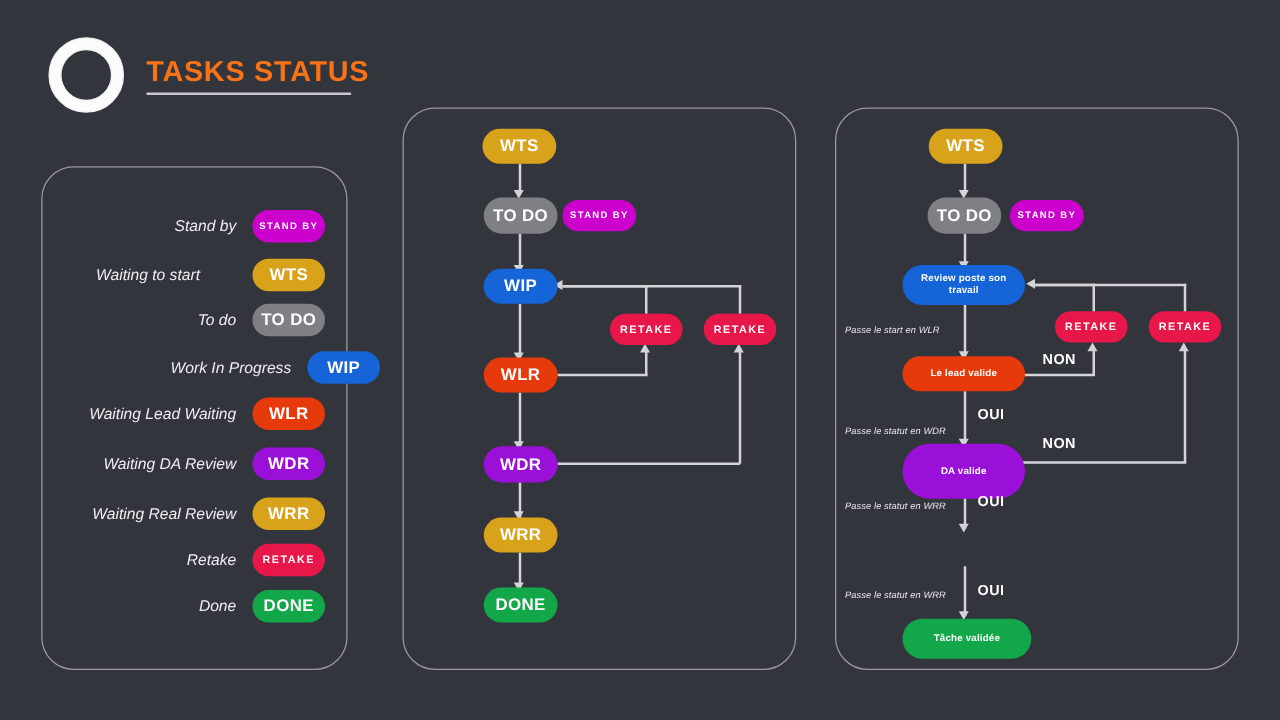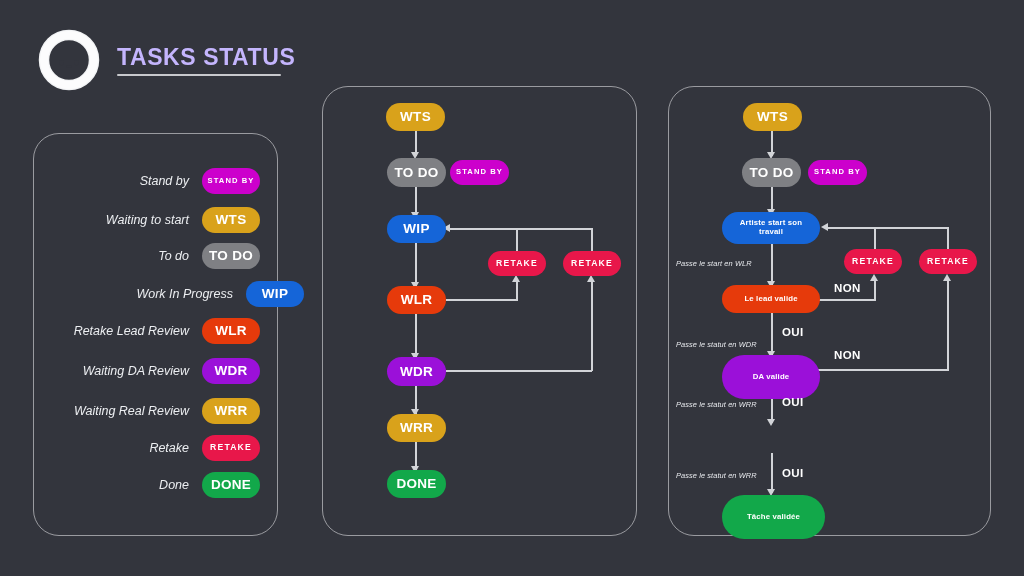--- a/index.html
+++ b/index.html
@@ -10,21 +10,21 @@
     overflow:hidden;
     position:relative;
     -webkit-font-smoothing:antialiased;
   }
   .stage{position:absolute;left:0;top:0;width:1024px;height:576px;}
 
   
   #logo{position:absolute;left:36px;top:27px;width:66px;height:66px;}
   #title{
     position:absolute;left:117px;top:44px;
-    font-size:23px;font-weight:bold;color:#c4b5fd;
+    font-size:23px;font-weight:bold;color:#f97316;
     letter-spacing:.6px;white-space:nowrap;
   }
   #title-rule{
     position:absolute;left:117px;top:74px;width:164px;height:2px;
     background:#c8c9cd;border-radius:1px;
   }
 
   
   .panel{
     position:absolute;
@@ -94,34 +94,34 @@
   </svg>
   <div id="title">TASKS STATUS</div>
   <div id="title-rule"></div>
 
   <div class="panel" id="panel-legend"></div>
 
   <div class="legend-row" style="left:33px;top:168px;">
     <span class="legend-label">Stand by</span>
     <span class="pill legend-pill sm" style="background:#cc00cc;">STAND BY</span>
   </div>
-  <div class="legend-row" style="left:33px;top:207px;">
+  <div class="legend-row" style="left:33px;top:207px;gap:29px;">
     <span class="legend-label">Waiting to start</span>
     <span class="pill legend-pill lg" style="background:#d9a21b;">WTS</span>
   </div>
   <div class="legend-row" style="left:33px;top:243px;">
     <span class="legend-label">To do</span>
     <span class="pill legend-pill lg" style="background:#7f8084;">TO DO</span>
   </div>
   <div class="legend-row" style="left:33px;top:281px;margin-left:44px;">
     <span class="legend-label">Work In Progress</span>
     <span class="pill legend-pill lg" style="background:#1565d8;">WIP</span>
   </div>
   <div class="legend-row" style="left:33px;top:318px;">
-    <span class="legend-label">Retake Lead Review</span>
+    <span class="legend-label">Waiting Lead Waiting</span>
     <span class="pill legend-pill lg" style="background:#e63a0b;">WLR</span>
   </div>
   <div class="legend-row" style="left:33px;top:358px;">
     <span class="legend-label">Waiting DA Review</span>
     <span class="pill legend-pill lg" style="background:#9b10d9;">WDR</span>
   </div>
   <div class="legend-row" style="left:33px;top:398px;">
     <span class="legend-label">Waiting Real Review</span>
     <span class="pill legend-pill lg" style="background:#d9a21b;">WRR</span>
   </div>
@@ -209,24 +209,24 @@
 
   <div class="ln lnh" style="left:817px;top:369px;width:132px;"></div>
   <div class="ln lnv" style="left:947px;top:278px;height:92px;"></div>
   <div class="arw arw-u" style="left:943px;top:274px;"></div>
   <div class="ln lnv" style="left:947px;top:227px;height:23px;"></div>
   <div class="ln lnh" style="left:828px;top:227px;width:121px;"></div>
 
   <div class="pill lg" style="left:743px;top:103px;width:59px;height:28px;background:#d9a21b;">WTS</div>
   <div class="pill lg" style="left:742px;top:158px;width:59px;height:29px;background:#7f8084;">TO DO</div>
   <div class="pill sm" style="left:808px;top:160px;width:59px;height:25px;background:#cc00cc;">STAND BY</div>
-  <div class="pill fr" style="left:722px;top:212px;width:98px;height:32px;background:#1565d8;padding:0 6px;">Artiste start son travail</div>
+  <div class="pill fr" style="left:722px;top:212px;width:98px;height:32px;background:#1565d8;padding:0 6px;">Review poste son travail</div>
   <div class="pill fr" style="left:722px;top:285px;width:98px;height:28px;background:#e63a0b;">Le lead valide</div>
   <div class="pill fr" style="left:722px;top:355px;width:98px;height:44px;background:#9b10d9;">DA valide</div>
-  <div class="pill fr" style="left:722px;top:495px;width:103px;height:44px;background:#12a84a;">Tâche validée</div>
+  <div class="pill fr" style="left:722px;top:495px;width:103px;height:32px;background:#12a84a;">Tâche validée</div>
   <div class="pill rtk" style="left:844px;top:249px;width:58px;height:25px;background:#e8174a;">RETAKE</div>
   <div class="pill rtk" style="left:919px;top:249px;width:58px;height:25px;background:#e8174a;">RETAKE</div>
 
   <div class="ann" style="left:676px;top:259px;">Passe le start en WLR</div>
   <div class="ann" style="left:676px;top:340px;">Passe le statut en WDR</div>
   <div class="ann" style="left:676px;top:400px;">Passe le statut en WRR</div>
   <div class="ann" style="left:676px;top:471px;">Passe le statut en WRR</div>
 
   <div class="yn" style="left:834px;top:282px;">NON</div>
   <div class="yn" style="left:782px;top:326px;">OUI</div>

